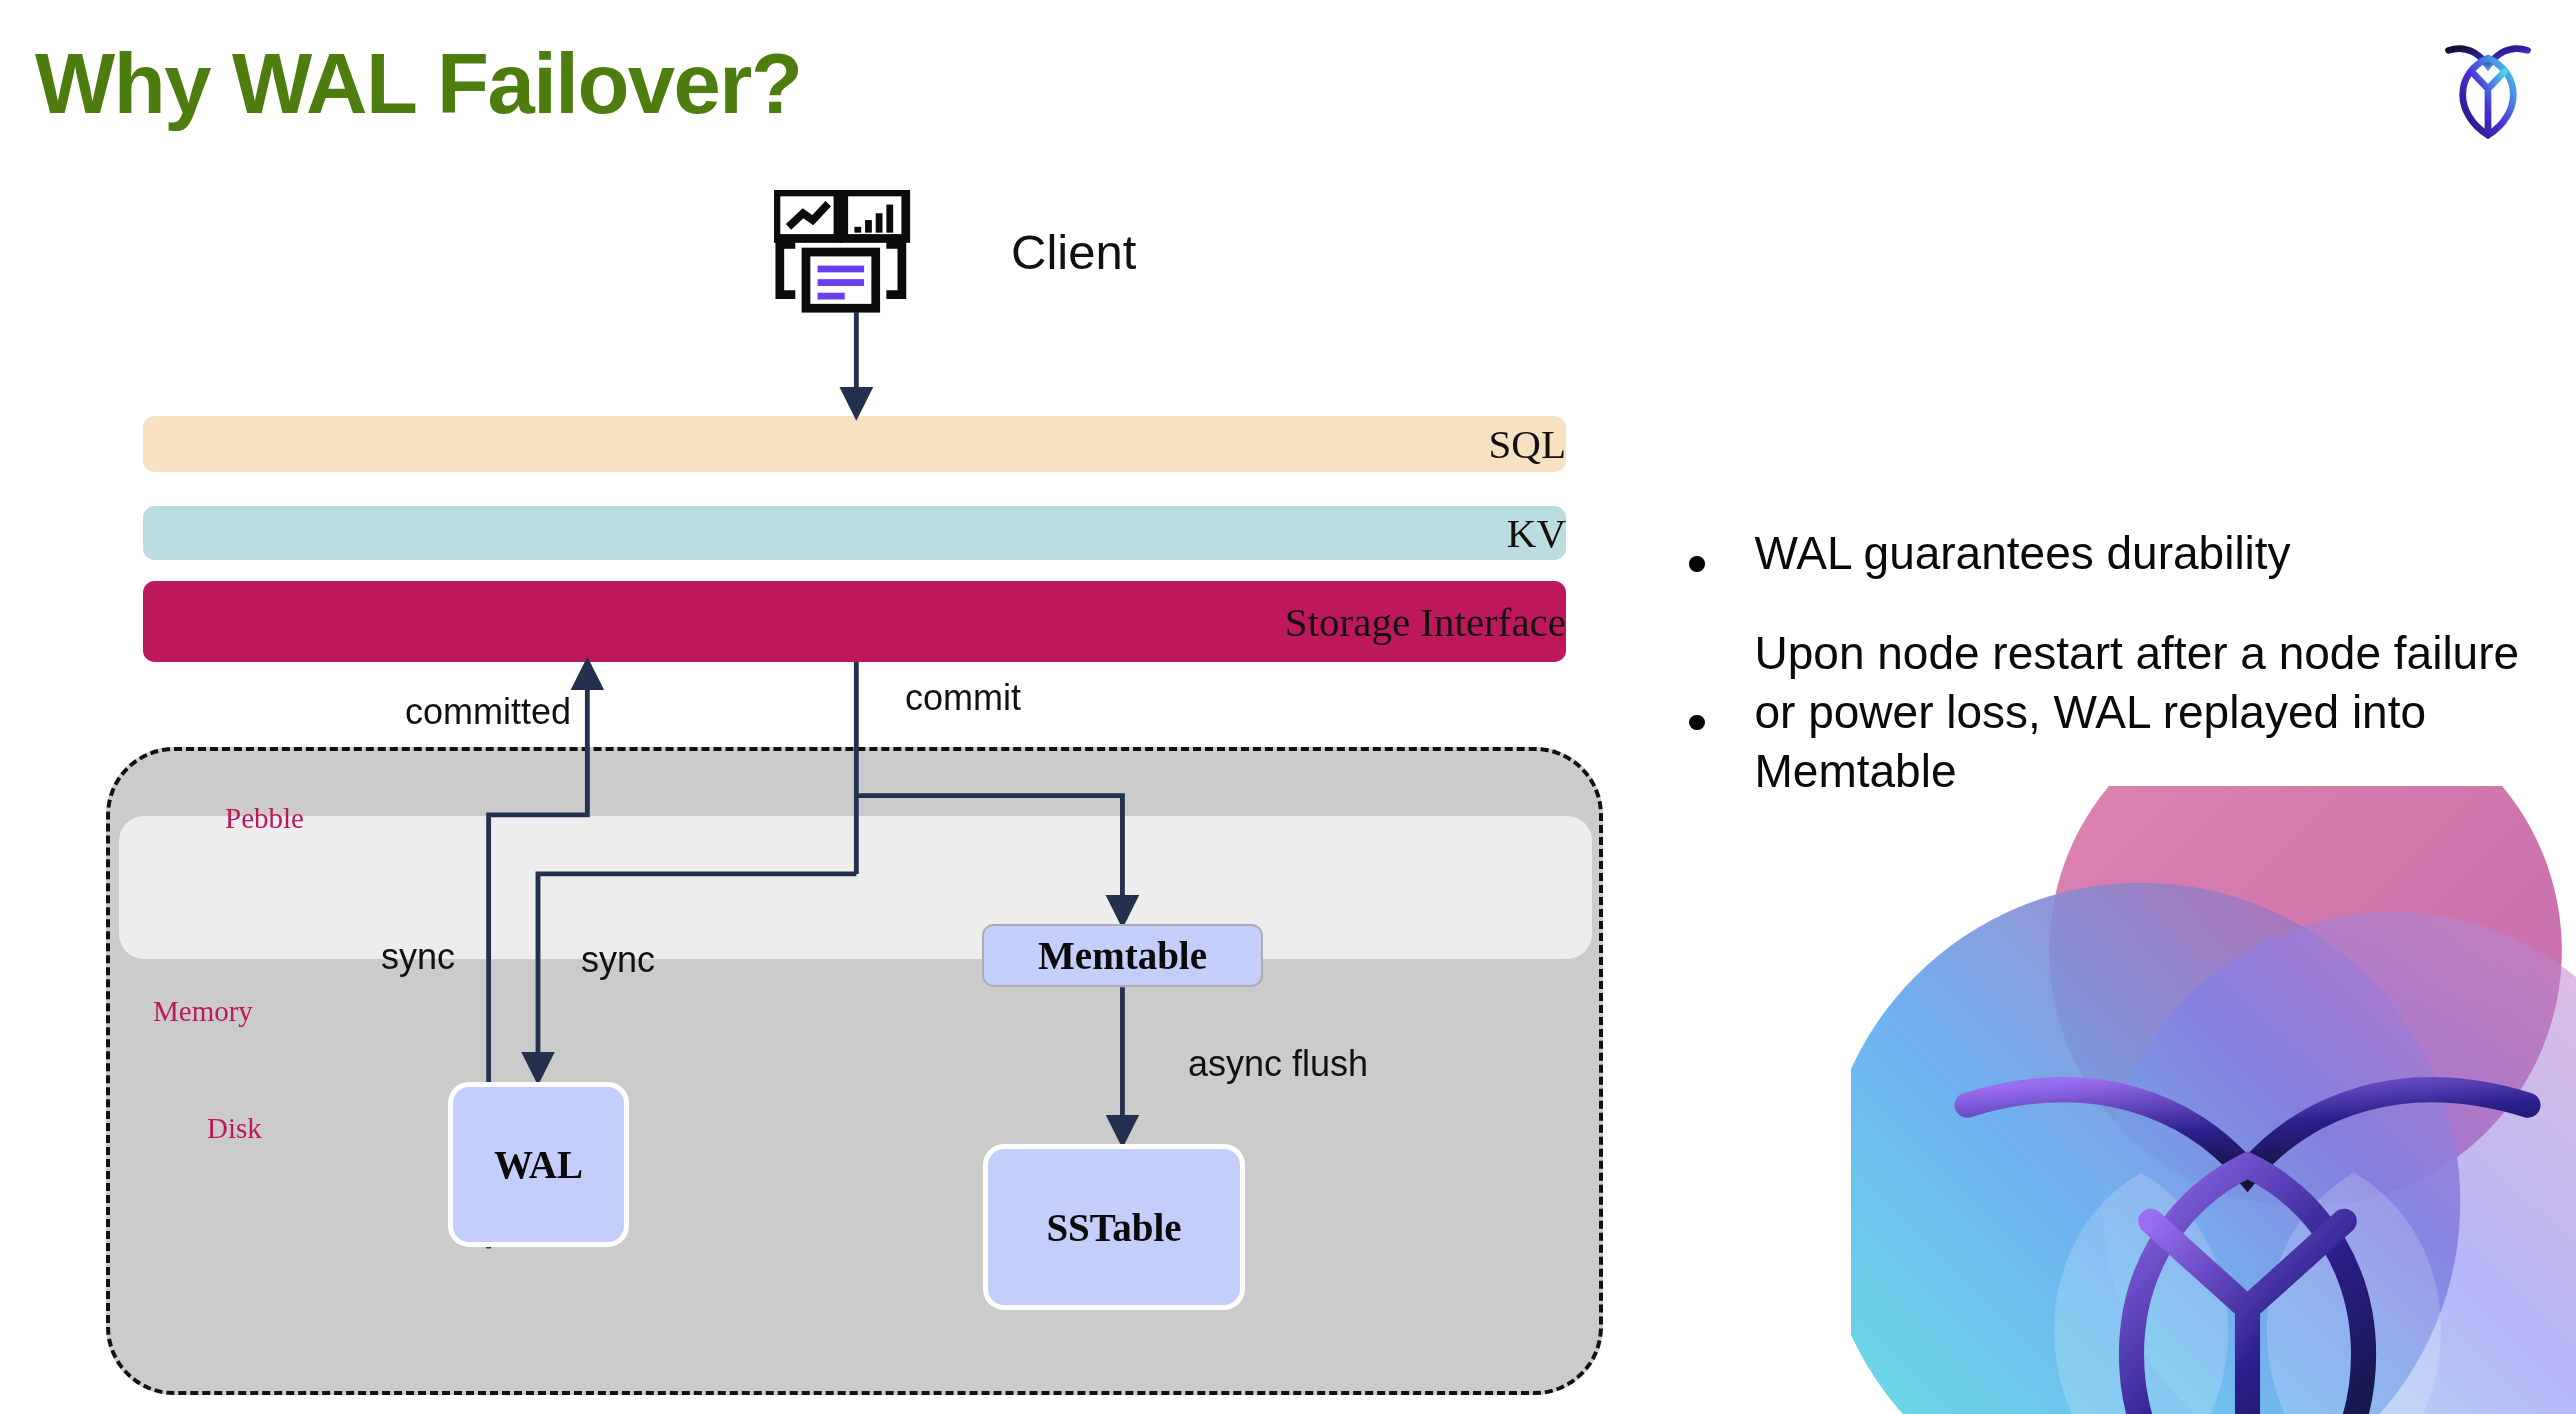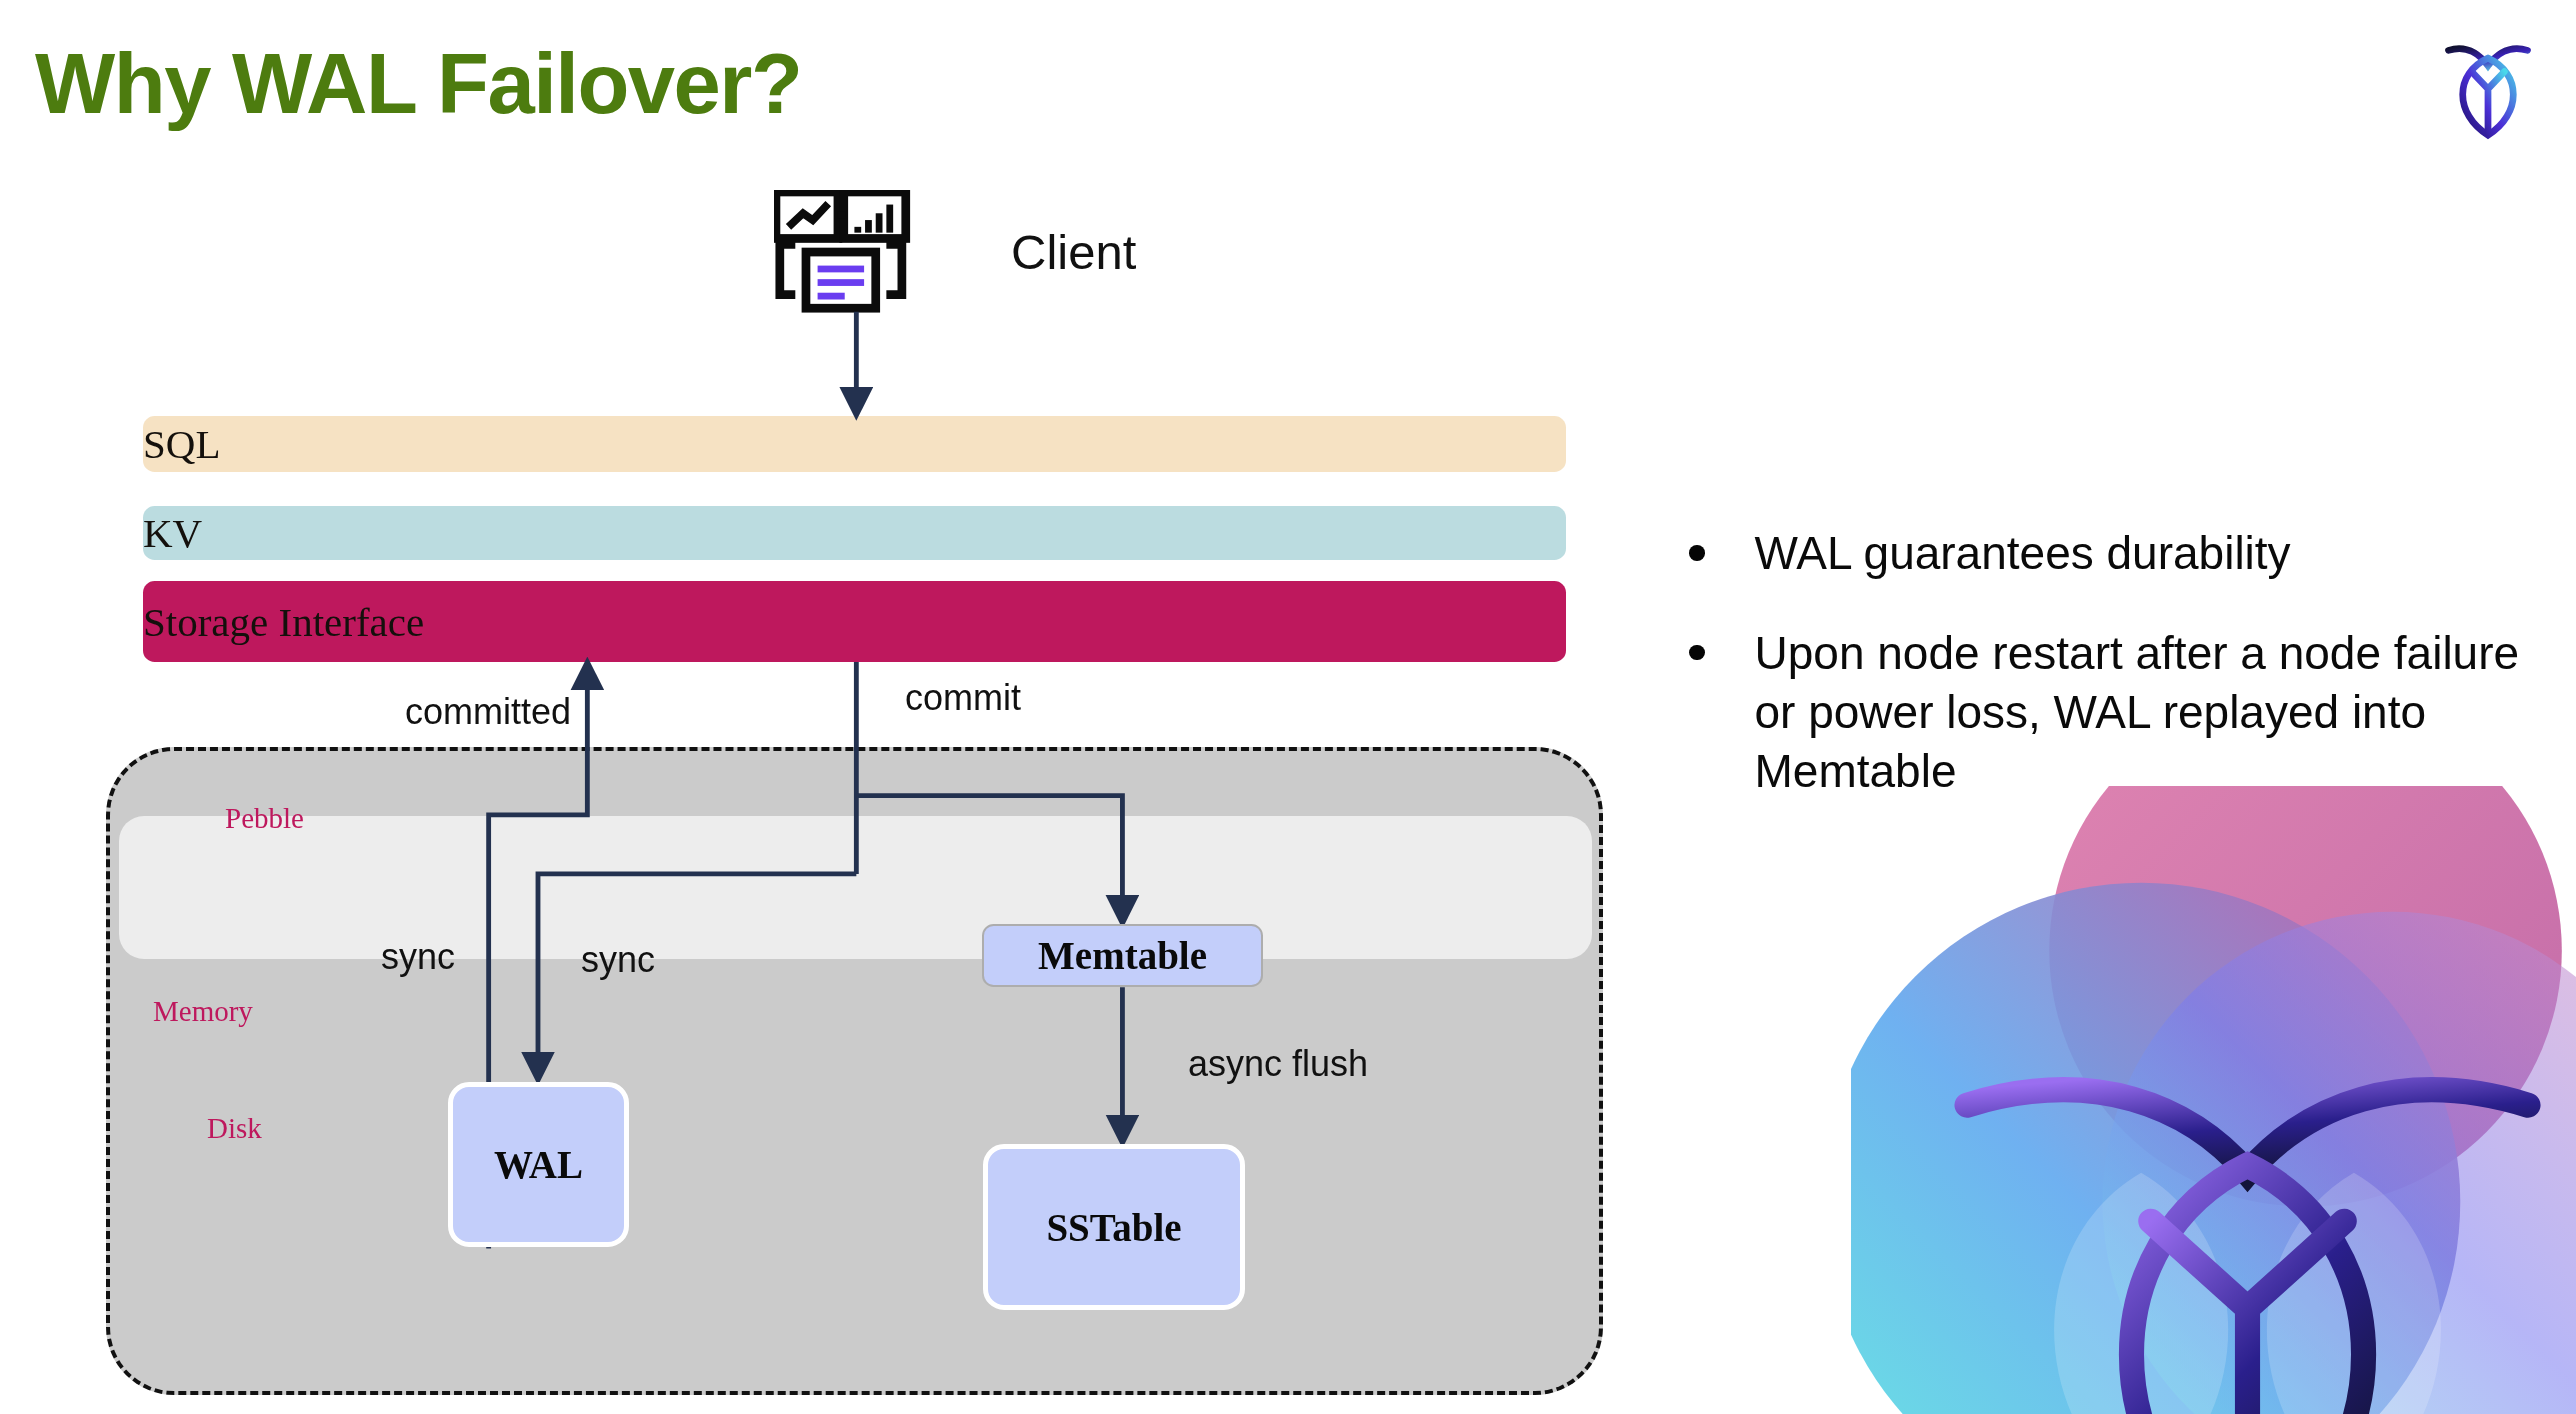--- a/index.html
+++ b/index.html
@@ -78,21 +78,21 @@
   }
 
   
   .layer-bar {
     position: absolute;
     left: 143px;
     width: 1423px;
     border-radius: 11.6px;
     display: flex;
     align-items: center;
-    justify-content: flex-start;
+    justify-content: flex-end;
     font-family: "Liberation Serif", serif;
     font-size: 41px;
     color: #14100c;
   }
   .layer-sql { top: 416px; height: 56px; background: #f6e2c3; }
   .layer-kv  { top: 506px; height: 54px; background: #bbdce0; }
   .layer-si  { top: 581px; height: 81px; background: #be185d; }
 
   
   .pebble-box {
@@ -177,21 +177,21 @@
 
   
   .bullets {
     position: absolute;
     left: 1689px;
     top: 524px;
     width: 852px;
   }
   .bullet-row {
     display: flex;
-    align-items: flex-start;
+    align-items: center;
     margin-bottom: 41px;
   }
   .bullet-dot {
     flex: 0 0 auto;
     width: 15.5px;
     height: 15.5px;
     border-radius: 50%;
     background: #050505;
     margin-top: 21px;
     margin-right: 50px;

